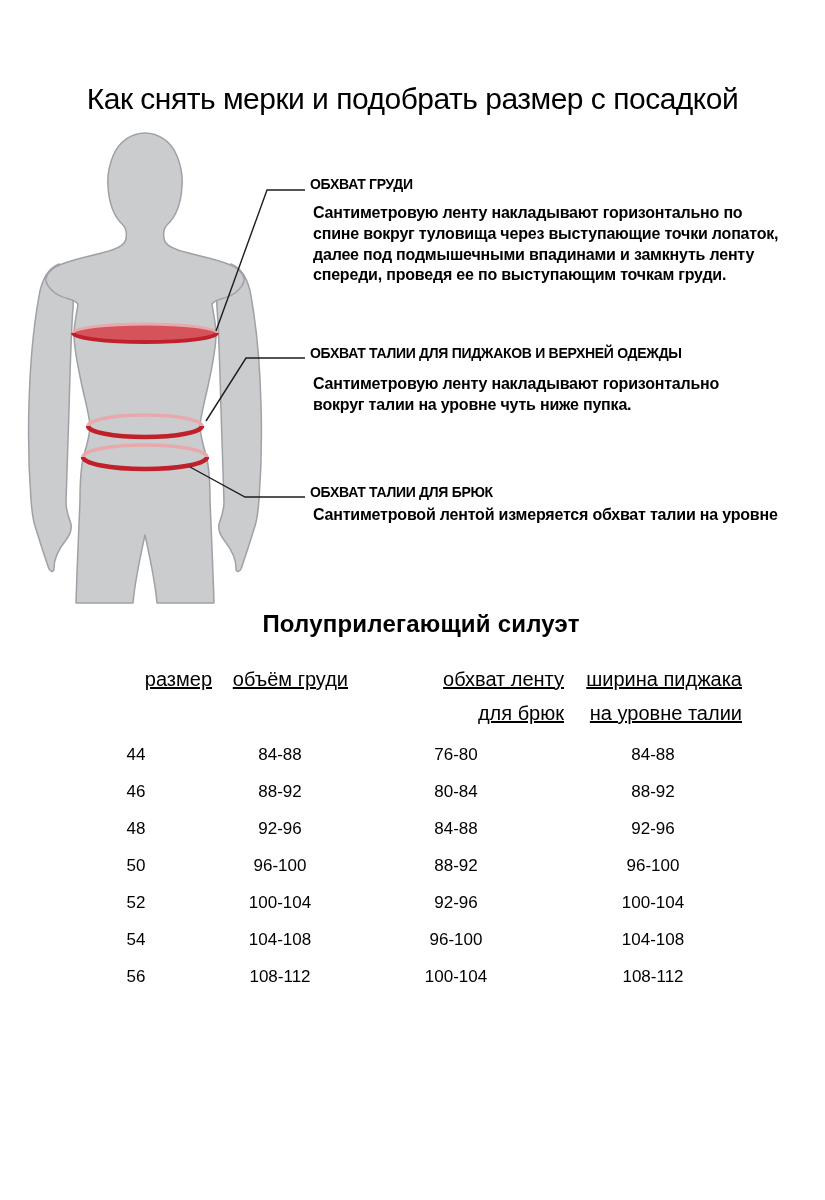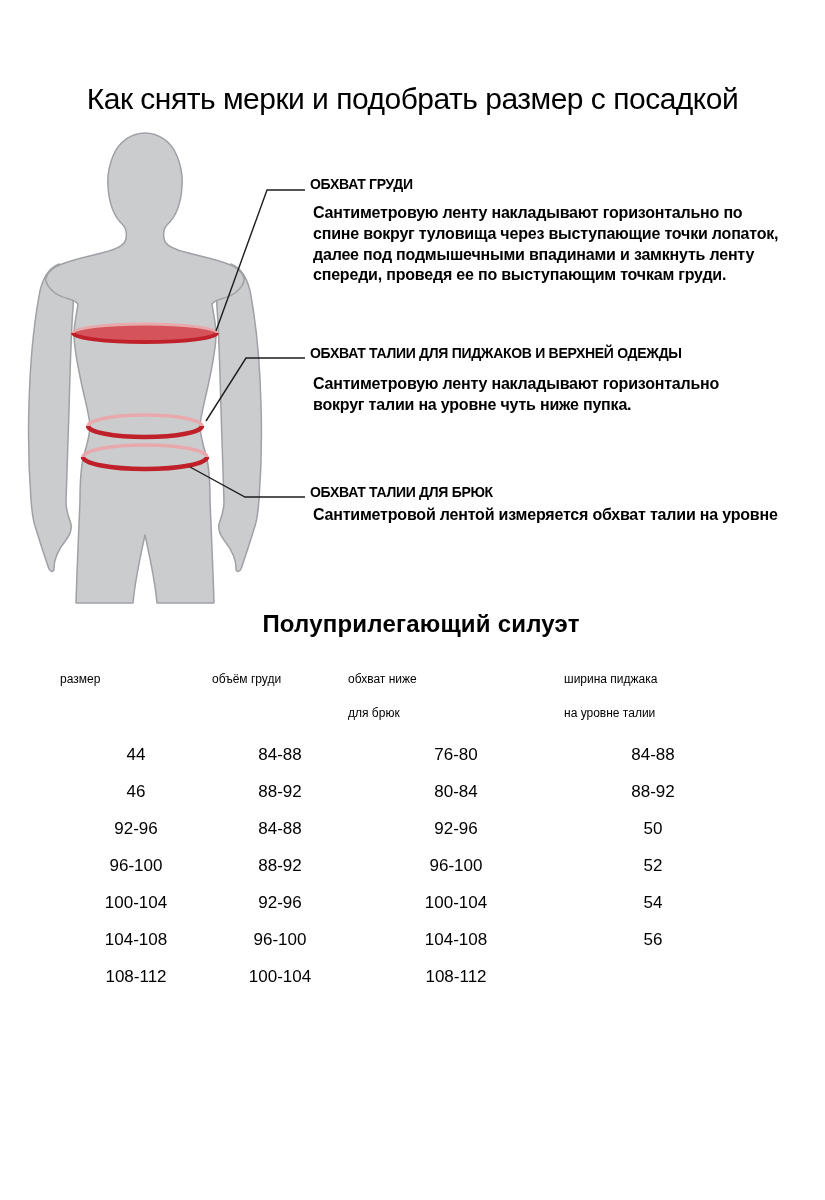--- a/index.html
+++ b/index.html
@@ -55,21 +55,21 @@
     letter-spacing: 0.2px;
   }
 
   .size-grid {
     left: 60px; top: 669px;
     display: grid;
     grid-template-columns: 152px 136px 216px 178px;
     grid-auto-rows: auto;
     width: 682px;
   }
-  .hdr-cell { text-align: left; font-size: 12px; }
+  .hdr-cell { text-align: right; font-size: 20px; text-decoration: underline; }
   .hdr-line1 { height: 34px; line-height: 21px; }
   .hdr-line2 { height: 33px; line-height: 21px; }
   .data-cell {
     text-align: center;
     font-size: 17px;
     height: 37px;
     line-height: 37px;
   }
   .data-cell:nth-child(-n+4) {  }
 </style>
@@ -141,38 +141,39 @@
 <div class="abs measure-desc m3-d">
   <div>Сантиметровой лентой измеряется обхват талии на уровне</div>
 </div>
 
 <div class="abs table-title">Полуприлегающий силуэт</div>
 
 <div class="abs size-grid">
 
   <div class="hdr-cell hdr-line1">размер</div>
   <div class="hdr-cell hdr-line1">объём груди</div>
-  <div class="hdr-cell hdr-line1">обхват ниже</div>
+  <div class="hdr-cell hdr-line1">обхват ленту</div>
   <div class="hdr-cell hdr-line1">ширина пиджака</div>
 
   <div class="hdr-cell hdr-line2"></div>
   <div class="hdr-cell hdr-line2"></div>
   <div class="hdr-cell hdr-line2">для брюк</div>
   <div class="hdr-cell hdr-line2">на уровне талии</div>
 
   <div class="data-cell">44</div>
   <div class="data-cell">84-88</div>
   <div class="data-cell">76-80</div>
   <div class="data-cell">84-88</div>
 
   <div class="data-cell">46</div>
   <div class="data-cell">88-92</div>
   <div class="data-cell">80-84</div>
   <div class="data-cell">88-92</div>
 
+  <div class="data-cell">48</div>
   <div class="data-cell">92-96</div>
   <div class="data-cell">84-88</div>
   <div class="data-cell">92-96</div>
 
   <div class="data-cell">50</div>
   <div class="data-cell">96-100</div>
   <div class="data-cell">88-92</div>
   <div class="data-cell">96-100</div>
 
   <div class="data-cell">52</div>

